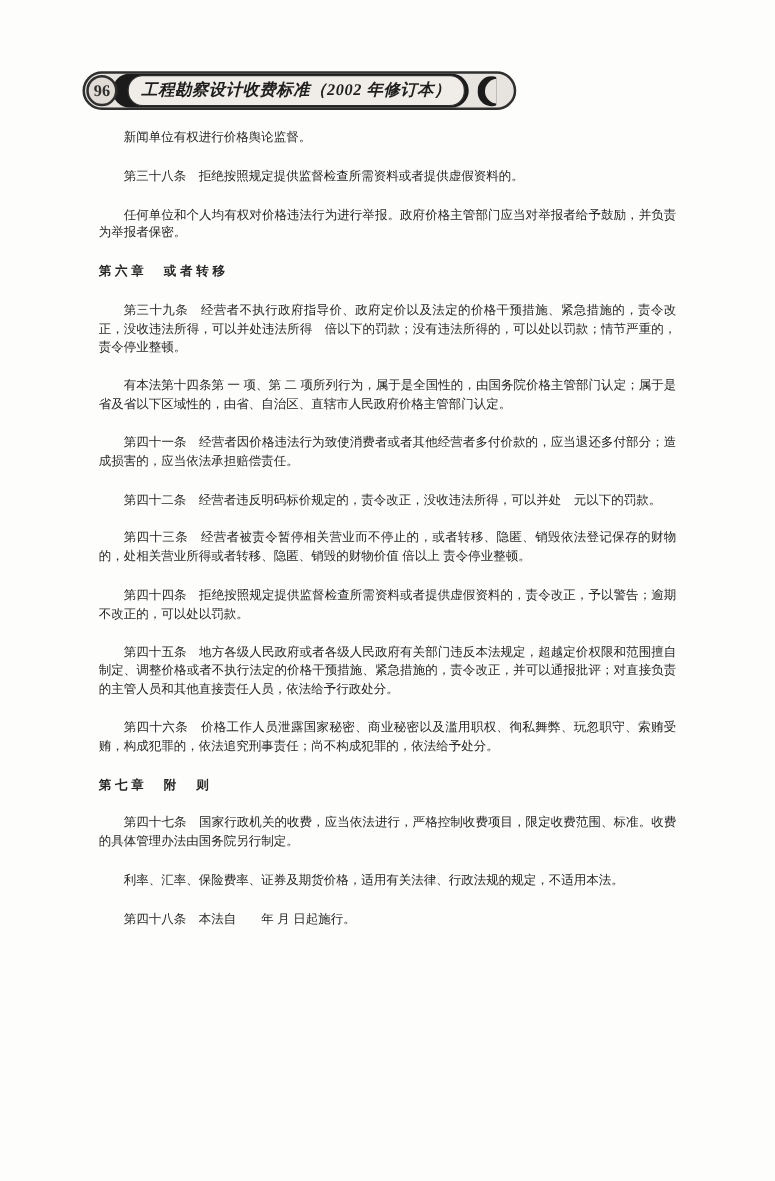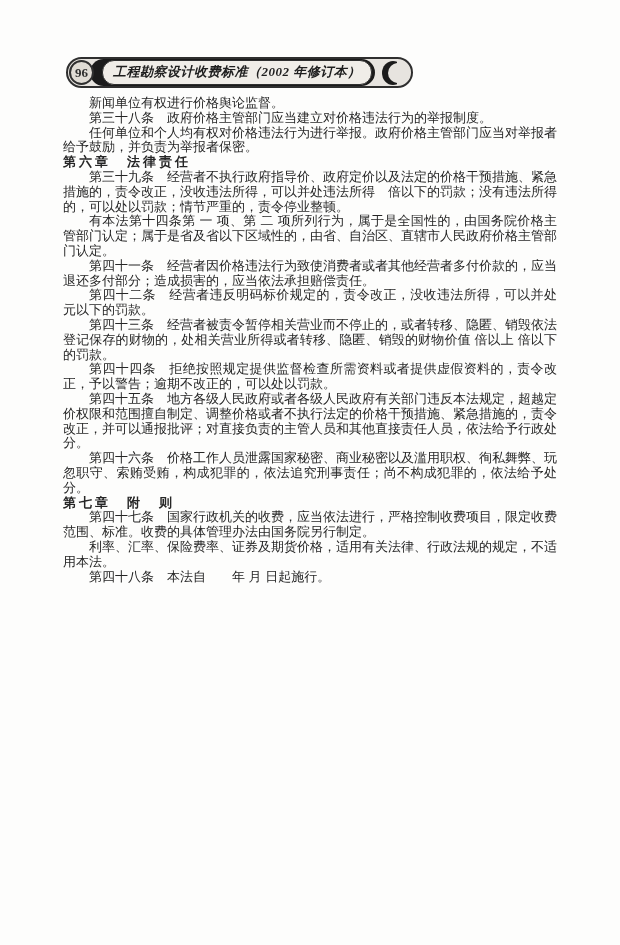--- a/index.html
+++ b/index.html
@@ -66,23 +66,23 @@
     background:#1b1b1b;
   }
   .crescent::after {
     content:""; position:absolute; left:6px; top:3px;
     width:20px; height:20px; border-radius:50%;
     background:#e7e4df;
   }
   
   .content { margin:8px 63px 0 63px; }
   .content p {
-    margin:0;
+    margin:16px;
     text-indent:2em;
-    font-size:13px;
+    font-size:10px;
     line-height:14.8px;
     text-align:justify;
     color:#262626;
   }
   .chapter-title {
     text-align:center;
     font-weight:700;
     font-size:15px;
     letter-spacing:3px;
     color:#1f1f1f;
@@ -102,30 +102,30 @@
       <span class="band">
         <span class="title-box">工程勘察设计收费标准（2002 年修订本）</span>
       </span>
       <span class="crescent"></span>
     </div>
   </div>
 
   <div class="content">
 
     <p>新闻单位有权进行价格舆论监督。</p>
-    <p>第三十八条　政府价格主管部门应当建立对价格违法行为的举报制度。</p>
+    <p>第三十八条　拒绝按照规定提供监督检查所需资料或者提供虚假资料的。</p>
     <p>任何单位和个人均有权对价格违法行为进行举报。政府价格主管部门应当对举报者给予鼓励，并负责为举报者保密。</p>
 
-    <p class="chapter-title ch6-title">第六章　法律责任</p>
+    <p class="chapter-title ch6-title">第六章　或者转移</p>
 
     <p>第三十九条　经营者不执行政府指导价、政府定价以及法定的价格干预措施、紧急措施的，责令改正，没收违法所得，可以并处违法所得　倍以下的罚款；没有违法所得的，可以处以罚款；情节严重的，责令停业整顿。</p>
     <p>有本法第十四条第 一 项、第 二 项所列行为，属于是全国性的，由国务院价格主管部门认定；属于是省及省以下区域性的，由省、自治区、直辖市人民政府价格主管部门认定。</p>
     <p>第四十一条　经营者因价格违法行为致使消费者或者其他经营者多付价款的，应当退还多付部分；造成损害的，应当依法承担赔偿责任。</p>
     <p>第四十二条　经营者违反明码标价规定的，责令改正，没收违法所得，可以并处　元以下的罚款。</p>
-    <p>第四十三条　经营者被责令暂停相关营业而不停止的，或者转移、隐匿、销毁依法登记保存的财物的，处相关营业所得或者转移、隐匿、销毁的财物价值 倍以上 倍以下的罚款。</p>
+    <p>第四十三条　经营者被责令暂停相关营业而不停止的，或者转移、隐匿、销毁依法登记保存的财物的，处相关营业所得或者转移、隐匿、销毁的财物价值 倍以上 责令停业整顿。</p>
     <p>第四十四条　拒绝按照规定提供监督检查所需资料或者提供虚假资料的，责令改正，予以警告；逾期不改正的，可以处以罚款。</p>
     <p>第四十五条　地方各级人民政府或者各级人民政府有关部门违反本法规定，超越定价权限和范围擅自制定、调整价格或者不执行法定的价格干预措施、紧急措施的，责令改正，并可以通报批评；对直接负责的主管人员和其他直接责任人员，依法给予行政处分。</p>
     <p>第四十六条　价格工作人员泄露国家秘密、商业秘密以及滥用职权、徇私舞弊、玩忽职守、索贿受贿，构成犯罪的，依法追究刑事责任；尚不构成犯罪的，依法给予处分。</p>
 
     <p class="chapter-title ch7-title">第七章　附　则</p>
 
     <p>第四十七条　国家行政机关的收费，应当依法进行，严格控制收费项目，限定收费范围、标准。收费的具体管理办法由国务院另行制定。</p>
     <p>利率、汇率、保险费率、证券及期货价格，适用有关法律、行政法规的规定，不适用本法。</p>
     <p>第四十八条　本法自　　年 月 日起施行。</p>
 

